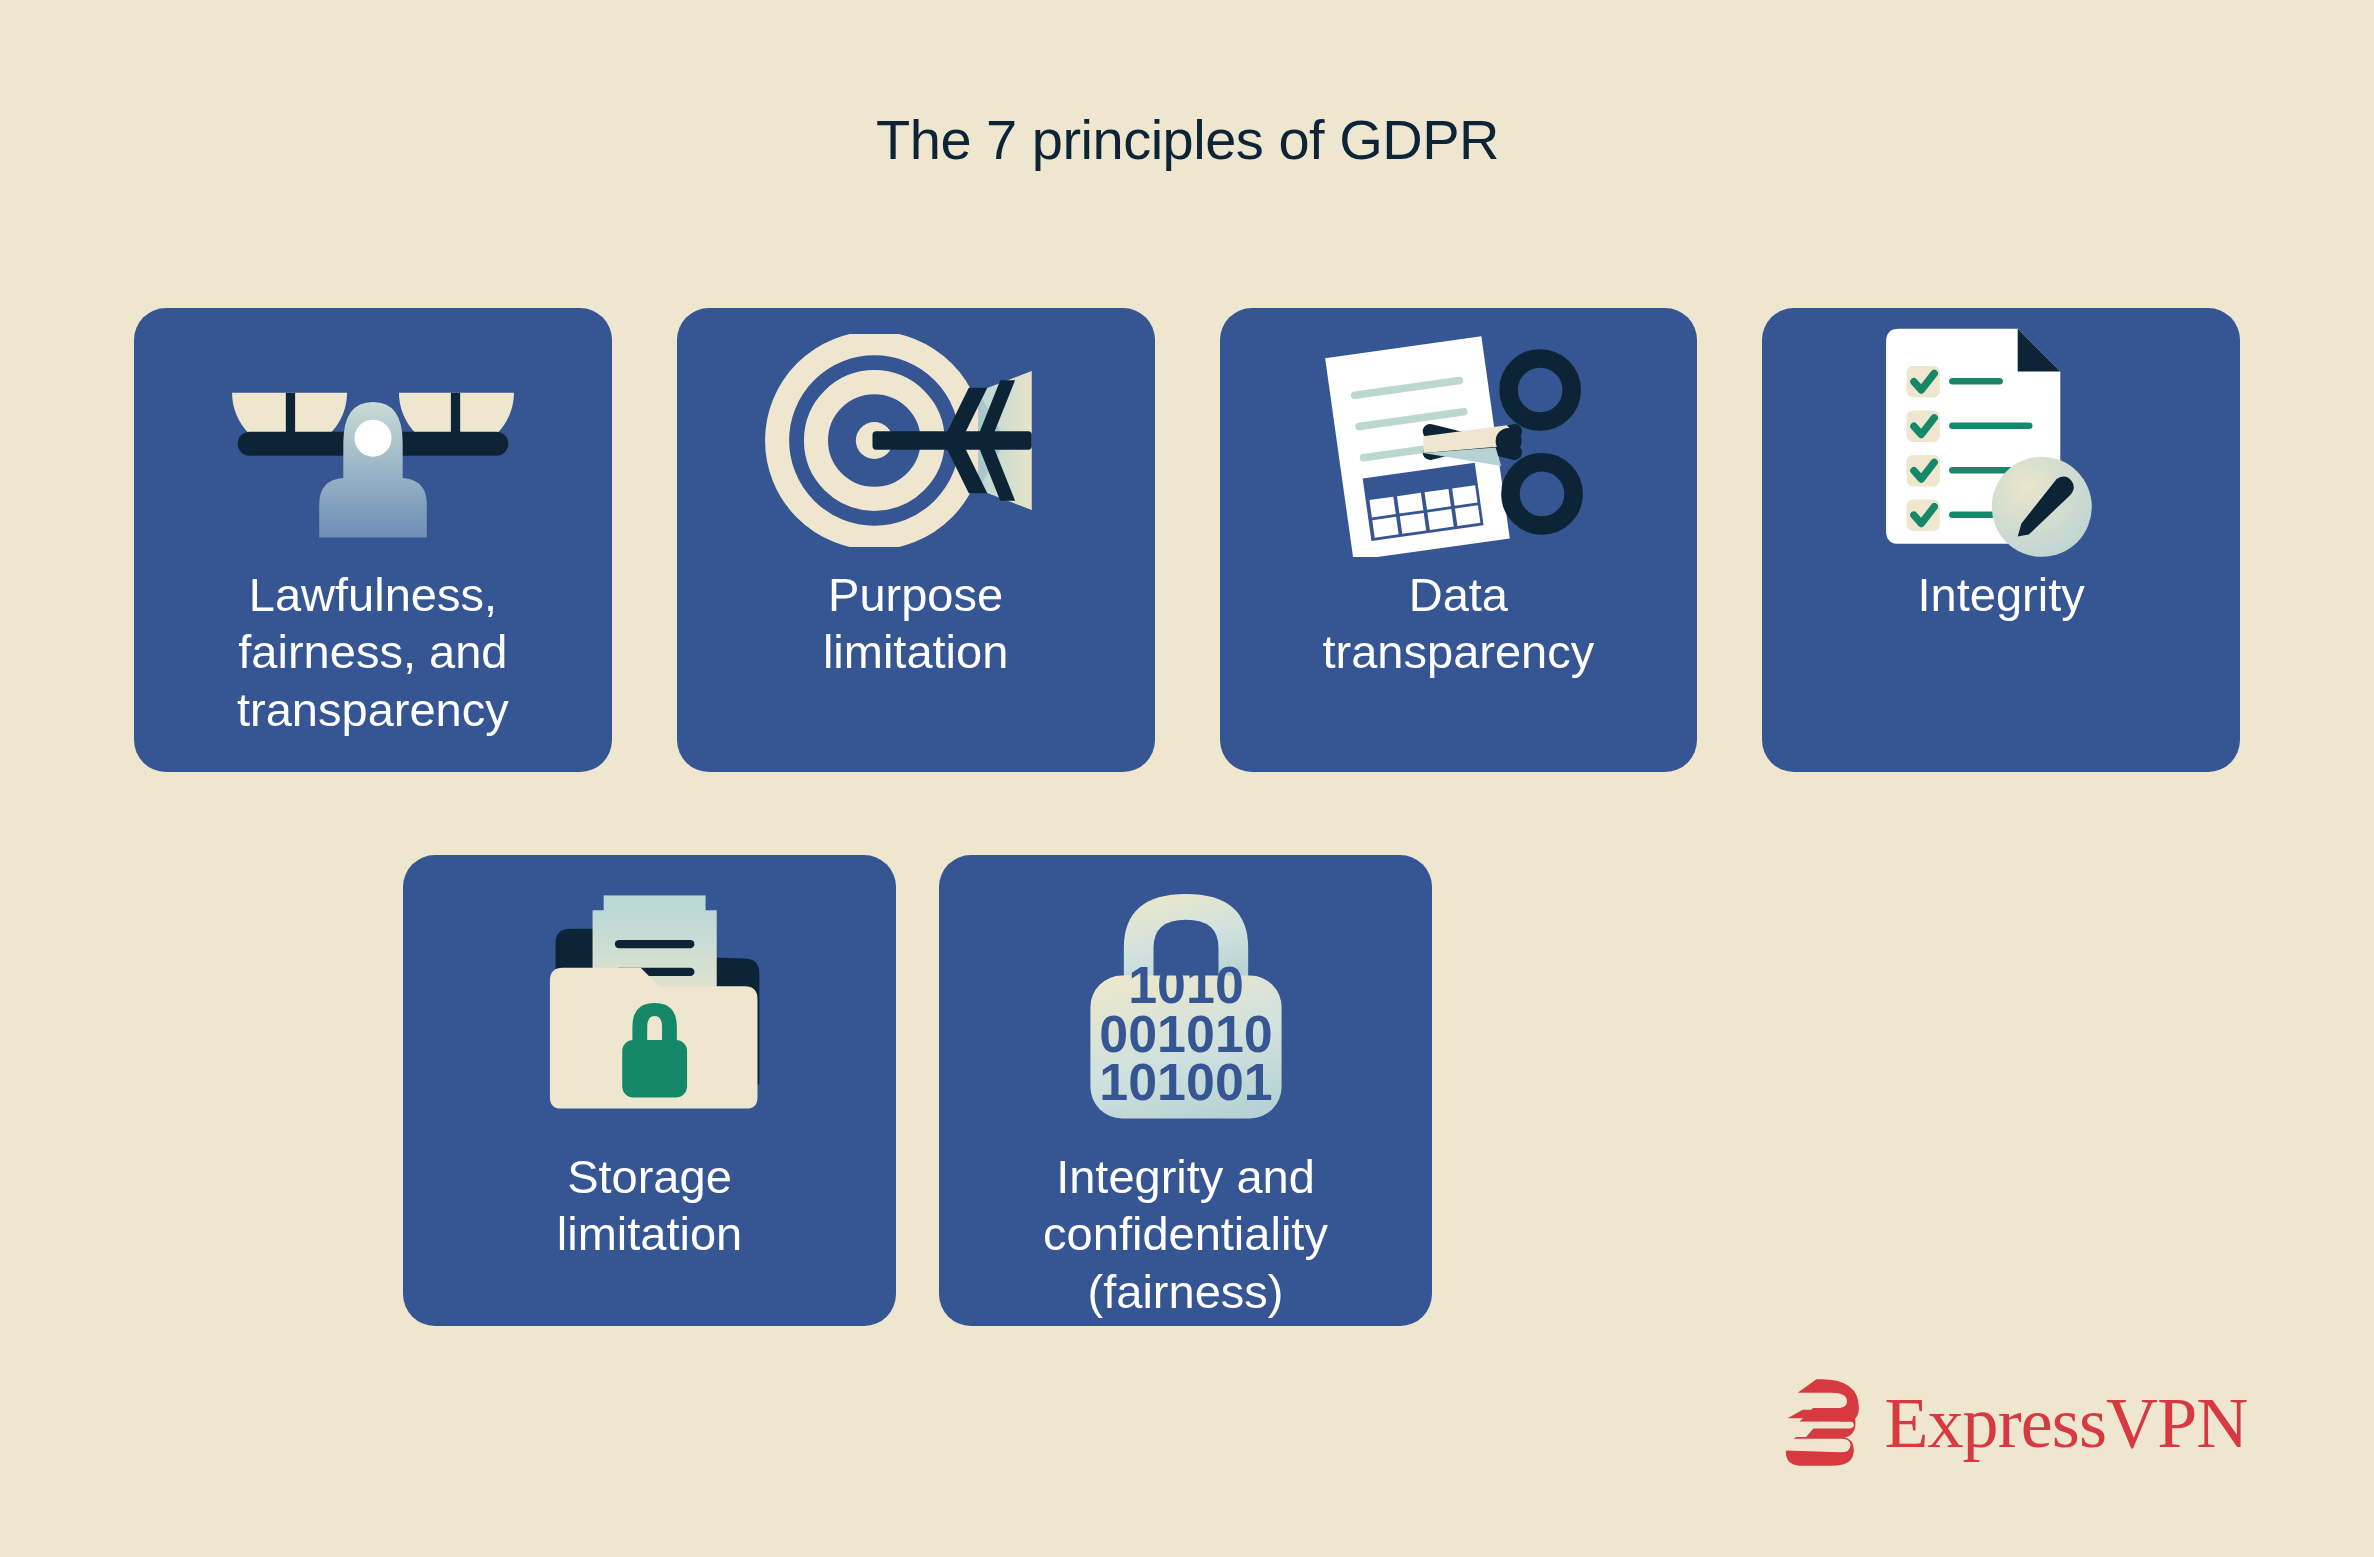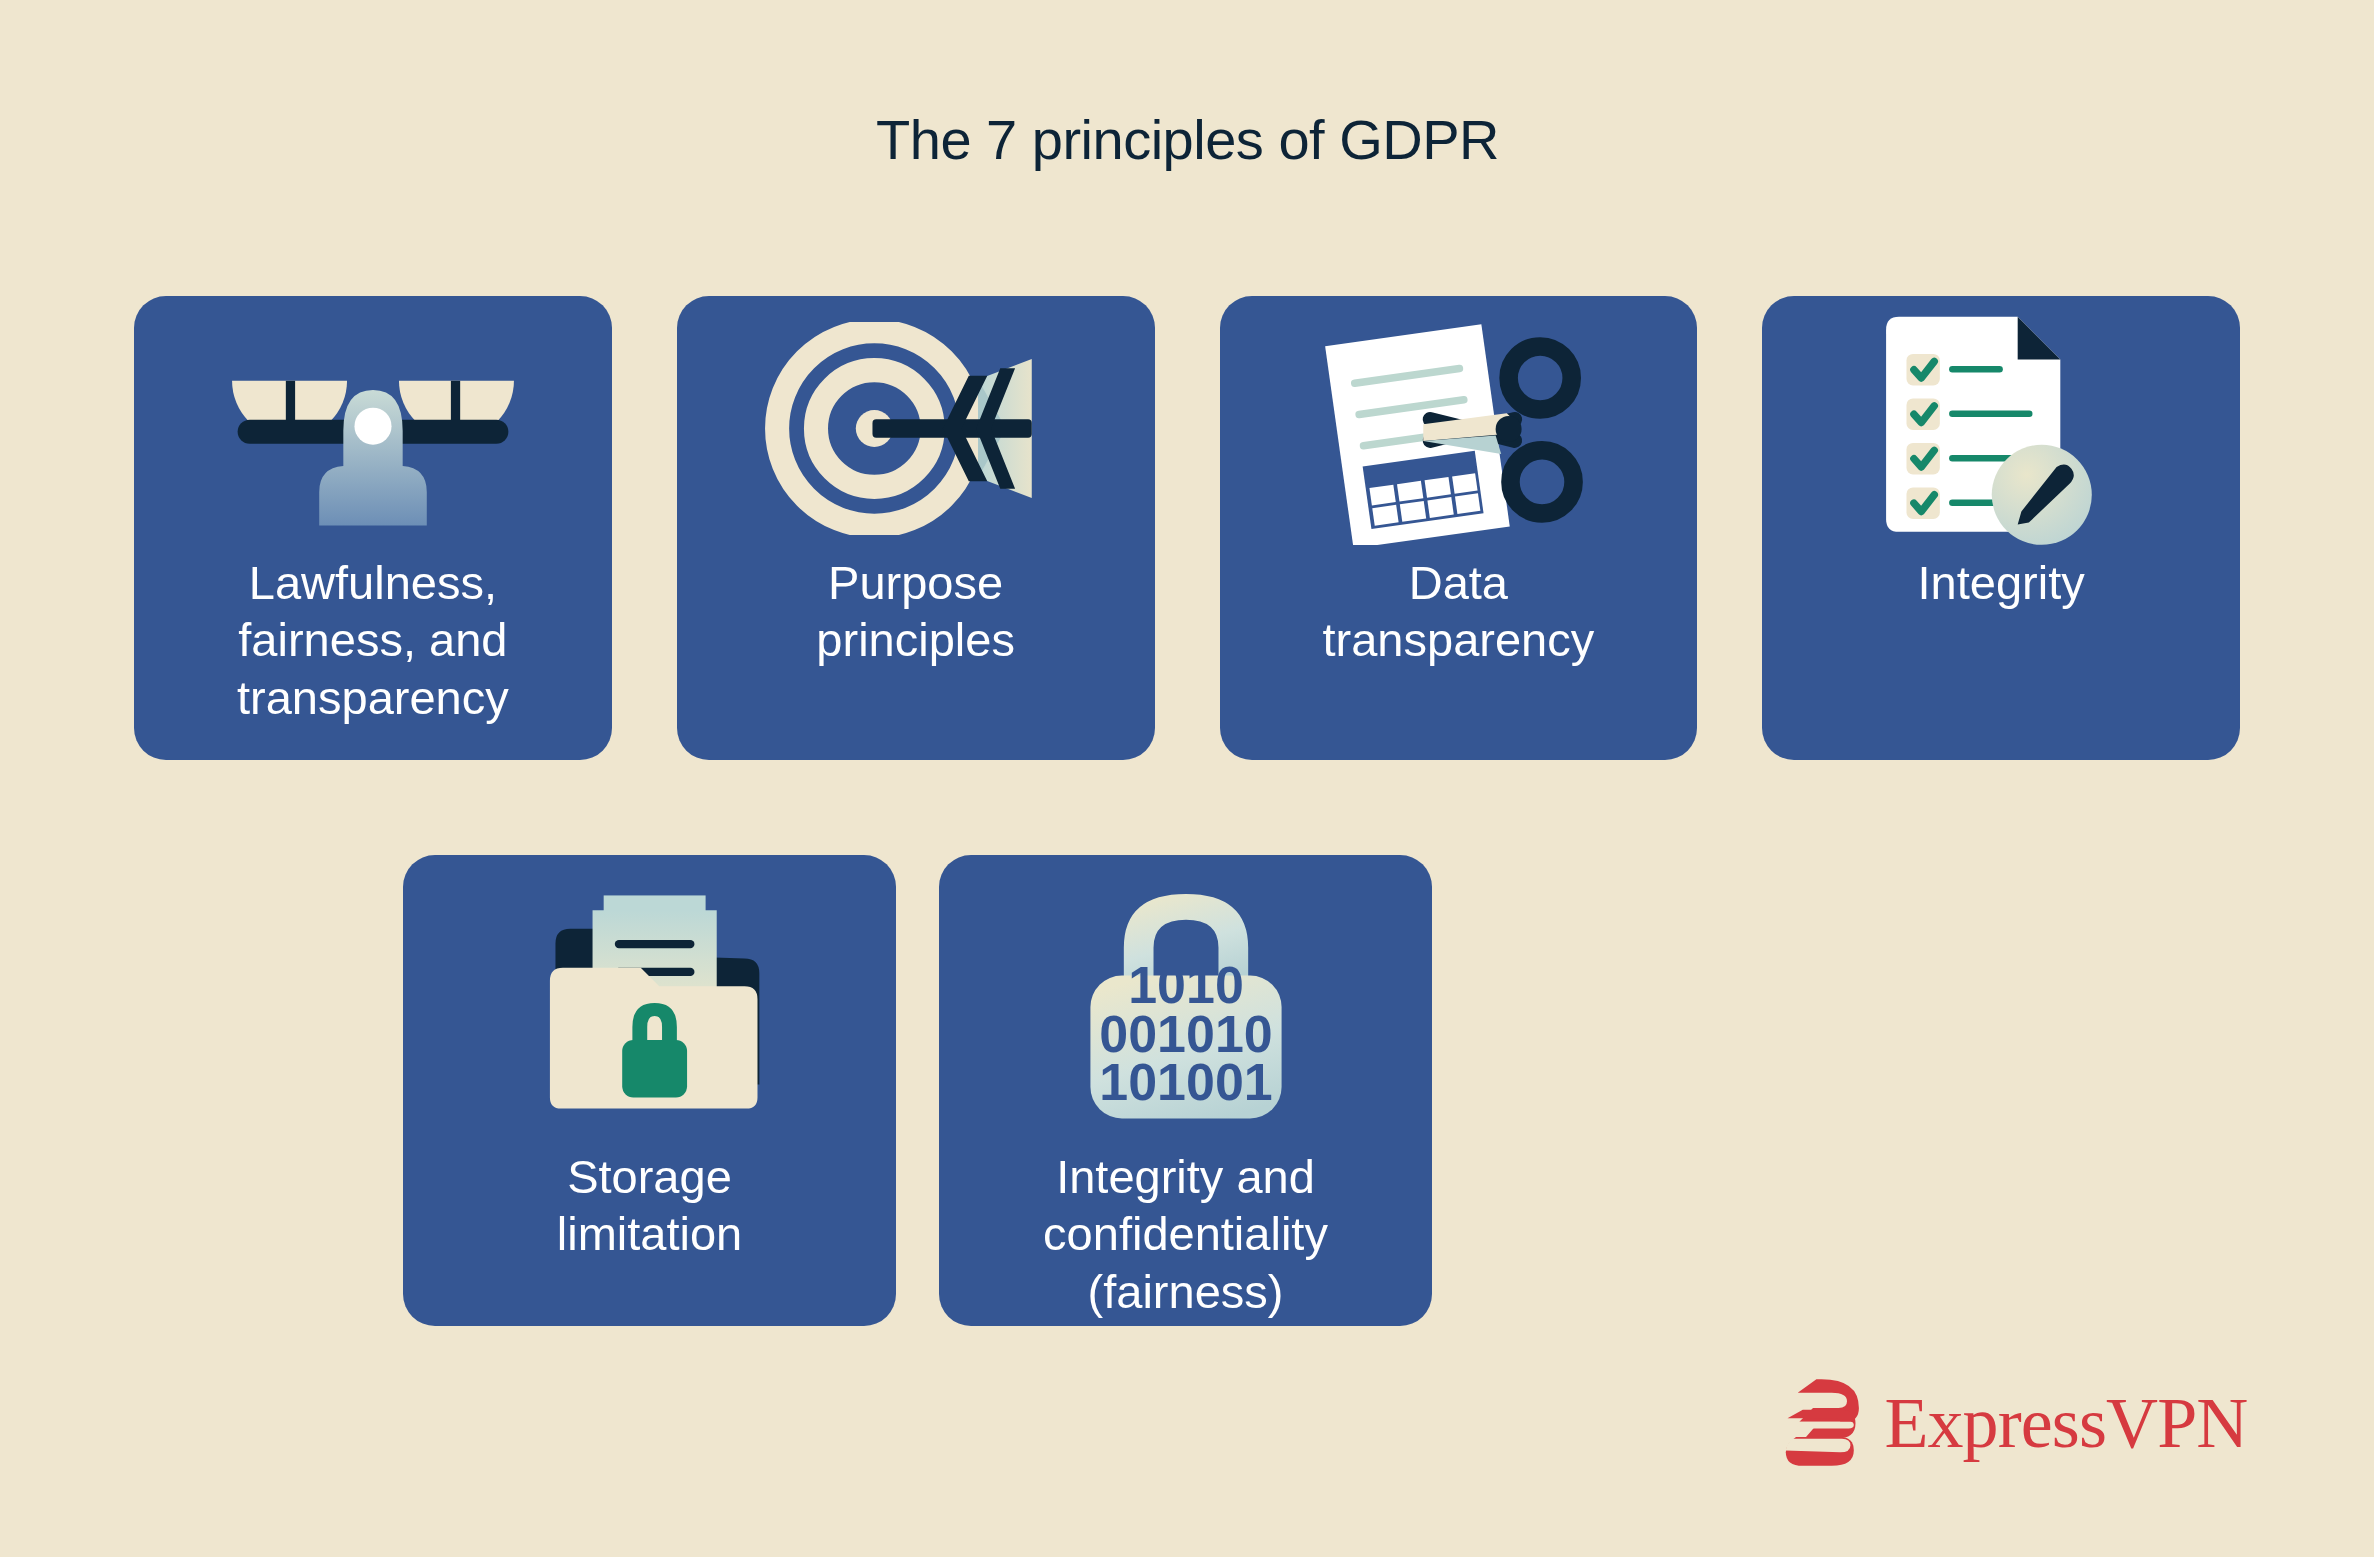--- a/index.html
+++ b/index.html
@@ -17,21 +17,21 @@
     top:109px;left:0;width:2375px;
     text-align:center;
     font-size:56px;
     font-weight:400;
     color:#0d2437;
     letter-spacing:-0.5px;
     line-height:1.1;
   }
 
   .row{position:absolute;display:flex;}
-  .row-1{top:296px;left:134px;width:2106px;gap:65px;}
+  .row-1{top:308px;left:134px;width:2106px;gap:65px;}
   .row-2{top:855px;left:403px;width:1568px;gap:43px;}
 
   .card{
     background:#355693;
     border-radius:32px;
     display:flex;
     flex-direction:column;
     align-items:center;
     position:relative;
     box-sizing:border-box;
@@ -123,21 +123,21 @@
           <circle cx="120" cy="115" r="63" fill="none" stroke="#efe6cf" stroke-width="26"></circle>
           <circle cx="120" cy="115" r="20" fill="#efe6cf"></circle>
           <path d="M232 62 L290 40 L290 190 L232 168 Z" fill="url(#gFletch)"></path>
           <path d="M232 62 L262 115 L232 168 Z" fill="#a9c7c9"></path>
           <rect x="118" y="105" width="172" height="20" rx="4" fill="#0d2437"></rect>
           <path d="M222 58 L242 58 L214 115 L242 172 L222 172 L194 115 Z" fill="#0d2437"></path>
           <path d="M256 50 L272 50 L246 115 L272 180 L256 180 L230 115 Z" fill="#0d2437"></path>
         </svg>
       </div>
       <div class="card-label">Purpose
-principles</div>
+limitation</div>
     </div>
 
     <div class="card">
       <div class="card-icon">
         <svg width="297" height="232" viewBox="0 0 320 250">
           <g transform="rotate(-8 150 125)">
             <rect x="30" y="18" width="170" height="220" fill="#ffffff"></rect>
             <rect x="52" y="58" width="122" height="8" rx="4" fill="#bcd7cf"></rect>
             <rect x="52" y="92" width="122" height="8" rx="4" fill="#bcd7cf"></rect>
             <rect x="52" y="126" width="122" height="8" rx="4" fill="#bcd7cf"></rect>

